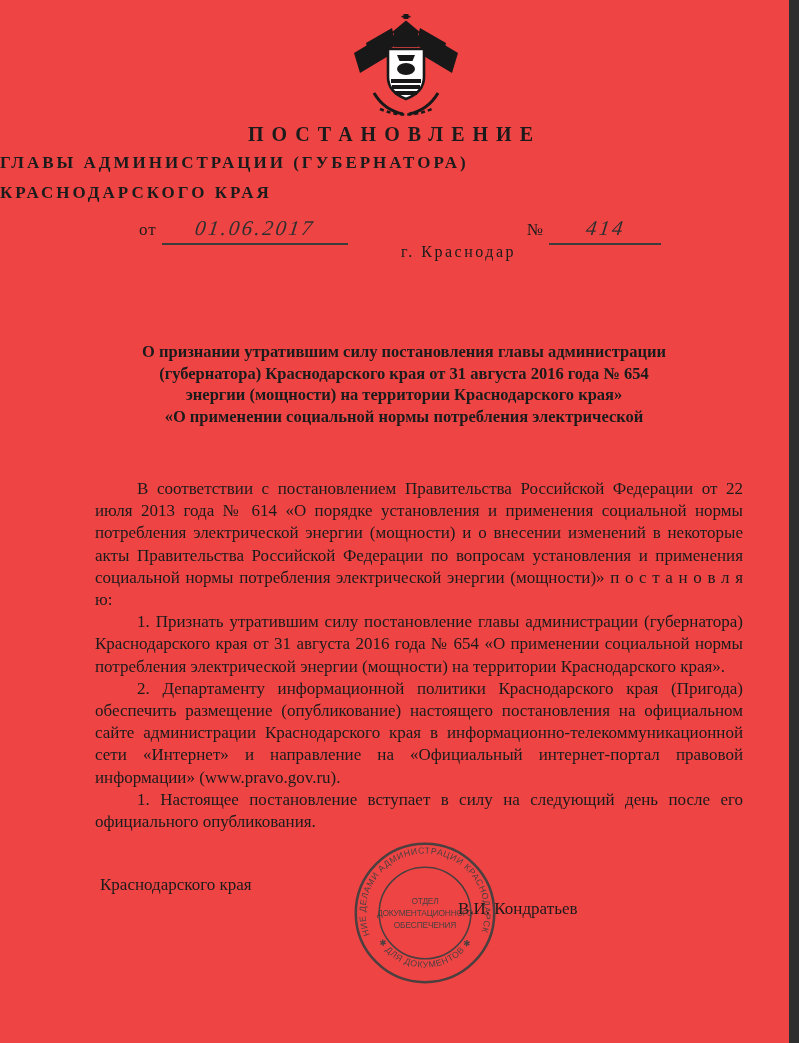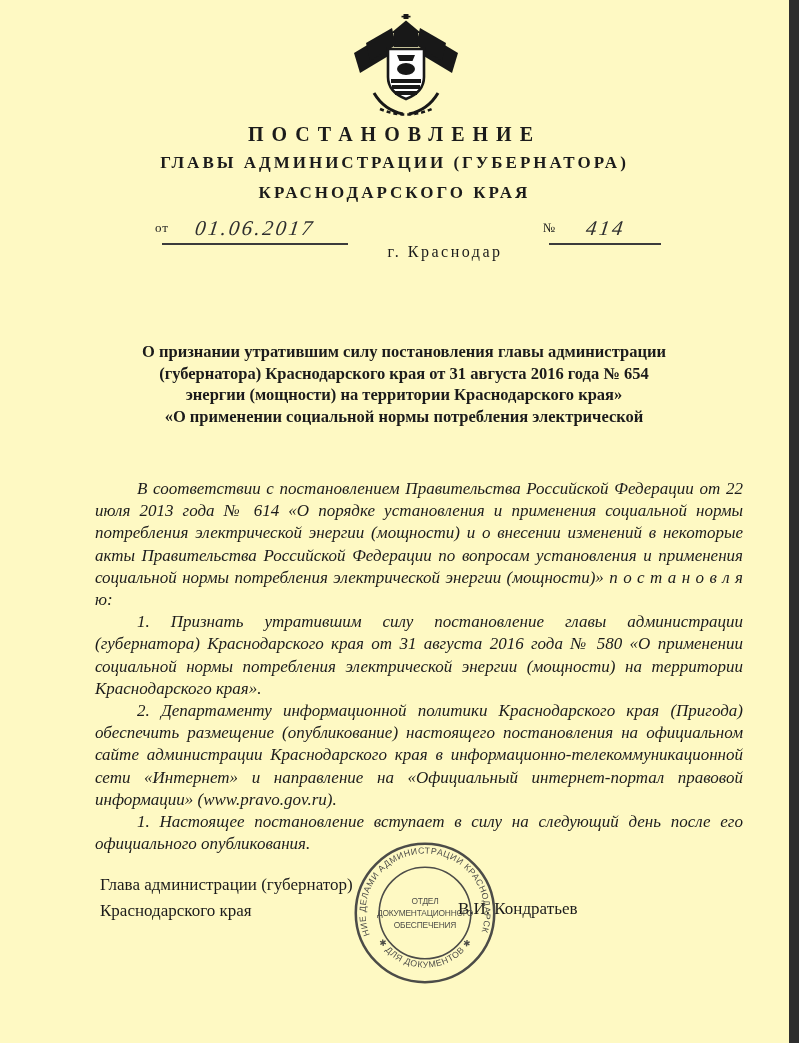--- a/index.html
+++ b/index.html
@@ -1,41 +1,41 @@
 <!DOCTYPE html>
 <html><head>
 <meta charset="utf-8">
 <style>
   html,body{margin:0;padding:0;background:#ffffff;}
   .page{
-    position:relative;width:799px;height:1043px;background:#fef9c3;
+    position:relative;width:799px;height:1043px;background:#ef4444;
     font-family:"Liberation Serif",serif;color:#1b1b1b;overflow:hidden;
   }
   .edge-strip{position:absolute;top:0;right:0;width:10px;height:1043px;background:#2e2e2e;}
   .emblem{position:absolute;left:344px;top:14px;width:124px;height:104px;}
   .doc-title{position:absolute;left:0;top:123px;width:789px;text-align:center;
     font-weight:bold;font-size:20px;letter-spacing:8px;}
-  .doc-sub{position:absolute;left:0;width:789px;text-align:center;
+  .doc-sub{position:absolute;left:0;width:789px;
     font-weight:bold;font-size:17px;letter-spacing:3px;}
   .sub1{top:153px;} .sub2{top:183px;}
-  .plain-label{position:absolute;font-size:13px;letter-spacing:1px;margin-left:16px;}
+  .plain-label{position:absolute;font-size:17px;letter-spacing:1px;}
   .date-label{left:139px;top:220px;}
   .num-label{left:527px;top:220px;}
   .fill-field{position:absolute;top:202px;height:41px;border-bottom:2px solid #3c3c3c;
     display:flex;align-items:flex-end;justify-content:center;}
   .date-field{left:162px;width:186px;}
   .num-field{left:549px;width:112px;}
   .hand{font-style:italic;font-size:21px;letter-spacing:2.5px;color:#2f2f2f;
     transform:skewX(-8deg);padding-bottom:2px;white-space:nowrap;}
-  .city{position:absolute;left:352px;top:243px;width:186px;text-align:center;
+  .city{position:absolute;left:330px;top:243px;width:186px;text-align:right;
     font-size:16px;letter-spacing:2.5px;}
   .subject{position:absolute;left:95px;top:341px;width:618px;text-align:center;
     font-weight:bold;font-size:16.5px;line-height:21.5px;}
   .body-text{position:absolute;left:95px;top:478px;width:648px;
-    font-size:17px;line-height:22.2px;text-align:justify;font-style:italic;}
+    font-size:17px;line-height:22.2px;text-align:justify;}
   .body-text p{margin:0;text-indent:42px;}
   .sig-pos{position:absolute;left:100px;top:872px;font-size:17px;line-height:26px;}
   .sig-name{position:absolute;left:458px;top:899px;font-size:17px;}
   .stamp{position:absolute;left:347px;top:835px;width:156px;height:156px;opacity:.93;}
   .stamp text{fill:#3f3f3f;}
   .stamp .ring{stroke:#3f3f3f;fill:none;}
   .stamp .arc-text{font-family:"Liberation Sans",sans-serif;font-size:9px;letter-spacing:.6px;}
   .stamp .center-text{font-family:"Liberation Sans",sans-serif;font-size:8.6px;
     text-anchor:middle;letter-spacing:-0.2px;}
 </style>
@@ -85,27 +85,26 @@
 
   <div class="subject">
     <div>О признании утратившим силу постановления главы администрации</div>
     <div>(губернатора) Краснодарского края от 31 августа 2016 года № 654</div>
     <div>энергии (мощности) на территории Краснодарского края»</div>
     <div>«О применении социальной нормы потребления электрической</div>
   </div>
 
   <div class="body-text">
     <p>В соответствии с постановлением Правительства Российской Федерации от 22 июля 2013 года № 614 «О порядке установления и применения социальной нормы потребления электрической энергии (мощности) и о внесении изменений в некоторые акты Правительства Российской Федерации по вопросам установления и применения социальной нормы потребления электрической энергии (мощности)» п о с т а н о в л я ю:</p>
-    <p>1. Признать утратившим силу постановление главы администрации (губернатора) Краснодарского края от 31 августа 2016 года № 580 «О применении социальной нормы потребления электрической энергии (мощности) на территории Краснодарского края».</p>
+    <p>1. Признать утратившим силу постановление главы администрации (губернатора) Краснодарского края от 31 августа 2016 года № 654 «О применении социальной нормы потребления электрической энергии (мощности) на территории Краснодарского края».</p>
     <p>2. Департаменту информационной политики Краснодарского края (Пригода) обеспечить размещение (опубликование) настоящего постановления на официальном сайте администрации Краснодарского края в информационно-телекоммуникационной сети «Интернет» и направление на «Официальный интернет-портал правовой информации» (www.pravo.gov.ru).</p>
     <p>1. Настоящее постановление вступает в силу на следующий день после его официального опубликования.</p>
   </div>
 
   <div class="sig-pos">
-    <div>Глава администрации (губернатор)</div>
     <div>Краснодарского края</div>
   </div>
   <div class="sig-name">В.И. Кондратьев</div>
 
   <div class="stamp">
     <svg width="156" height="156" viewBox="0 0 160 160" xmlns="http://www.w3.org/2000/svg">
       <circle class="ring" cx="80" cy="80" r="71" stroke-width="2.6"></circle>
       <circle class="ring" cx="80" cy="80" r="47" stroke-width="1.6"></circle>
       <defs>
         <path id="arcTop" d="M 22.7,100.9 A 61,61 0 1 1 137.3,100.9"></path>

